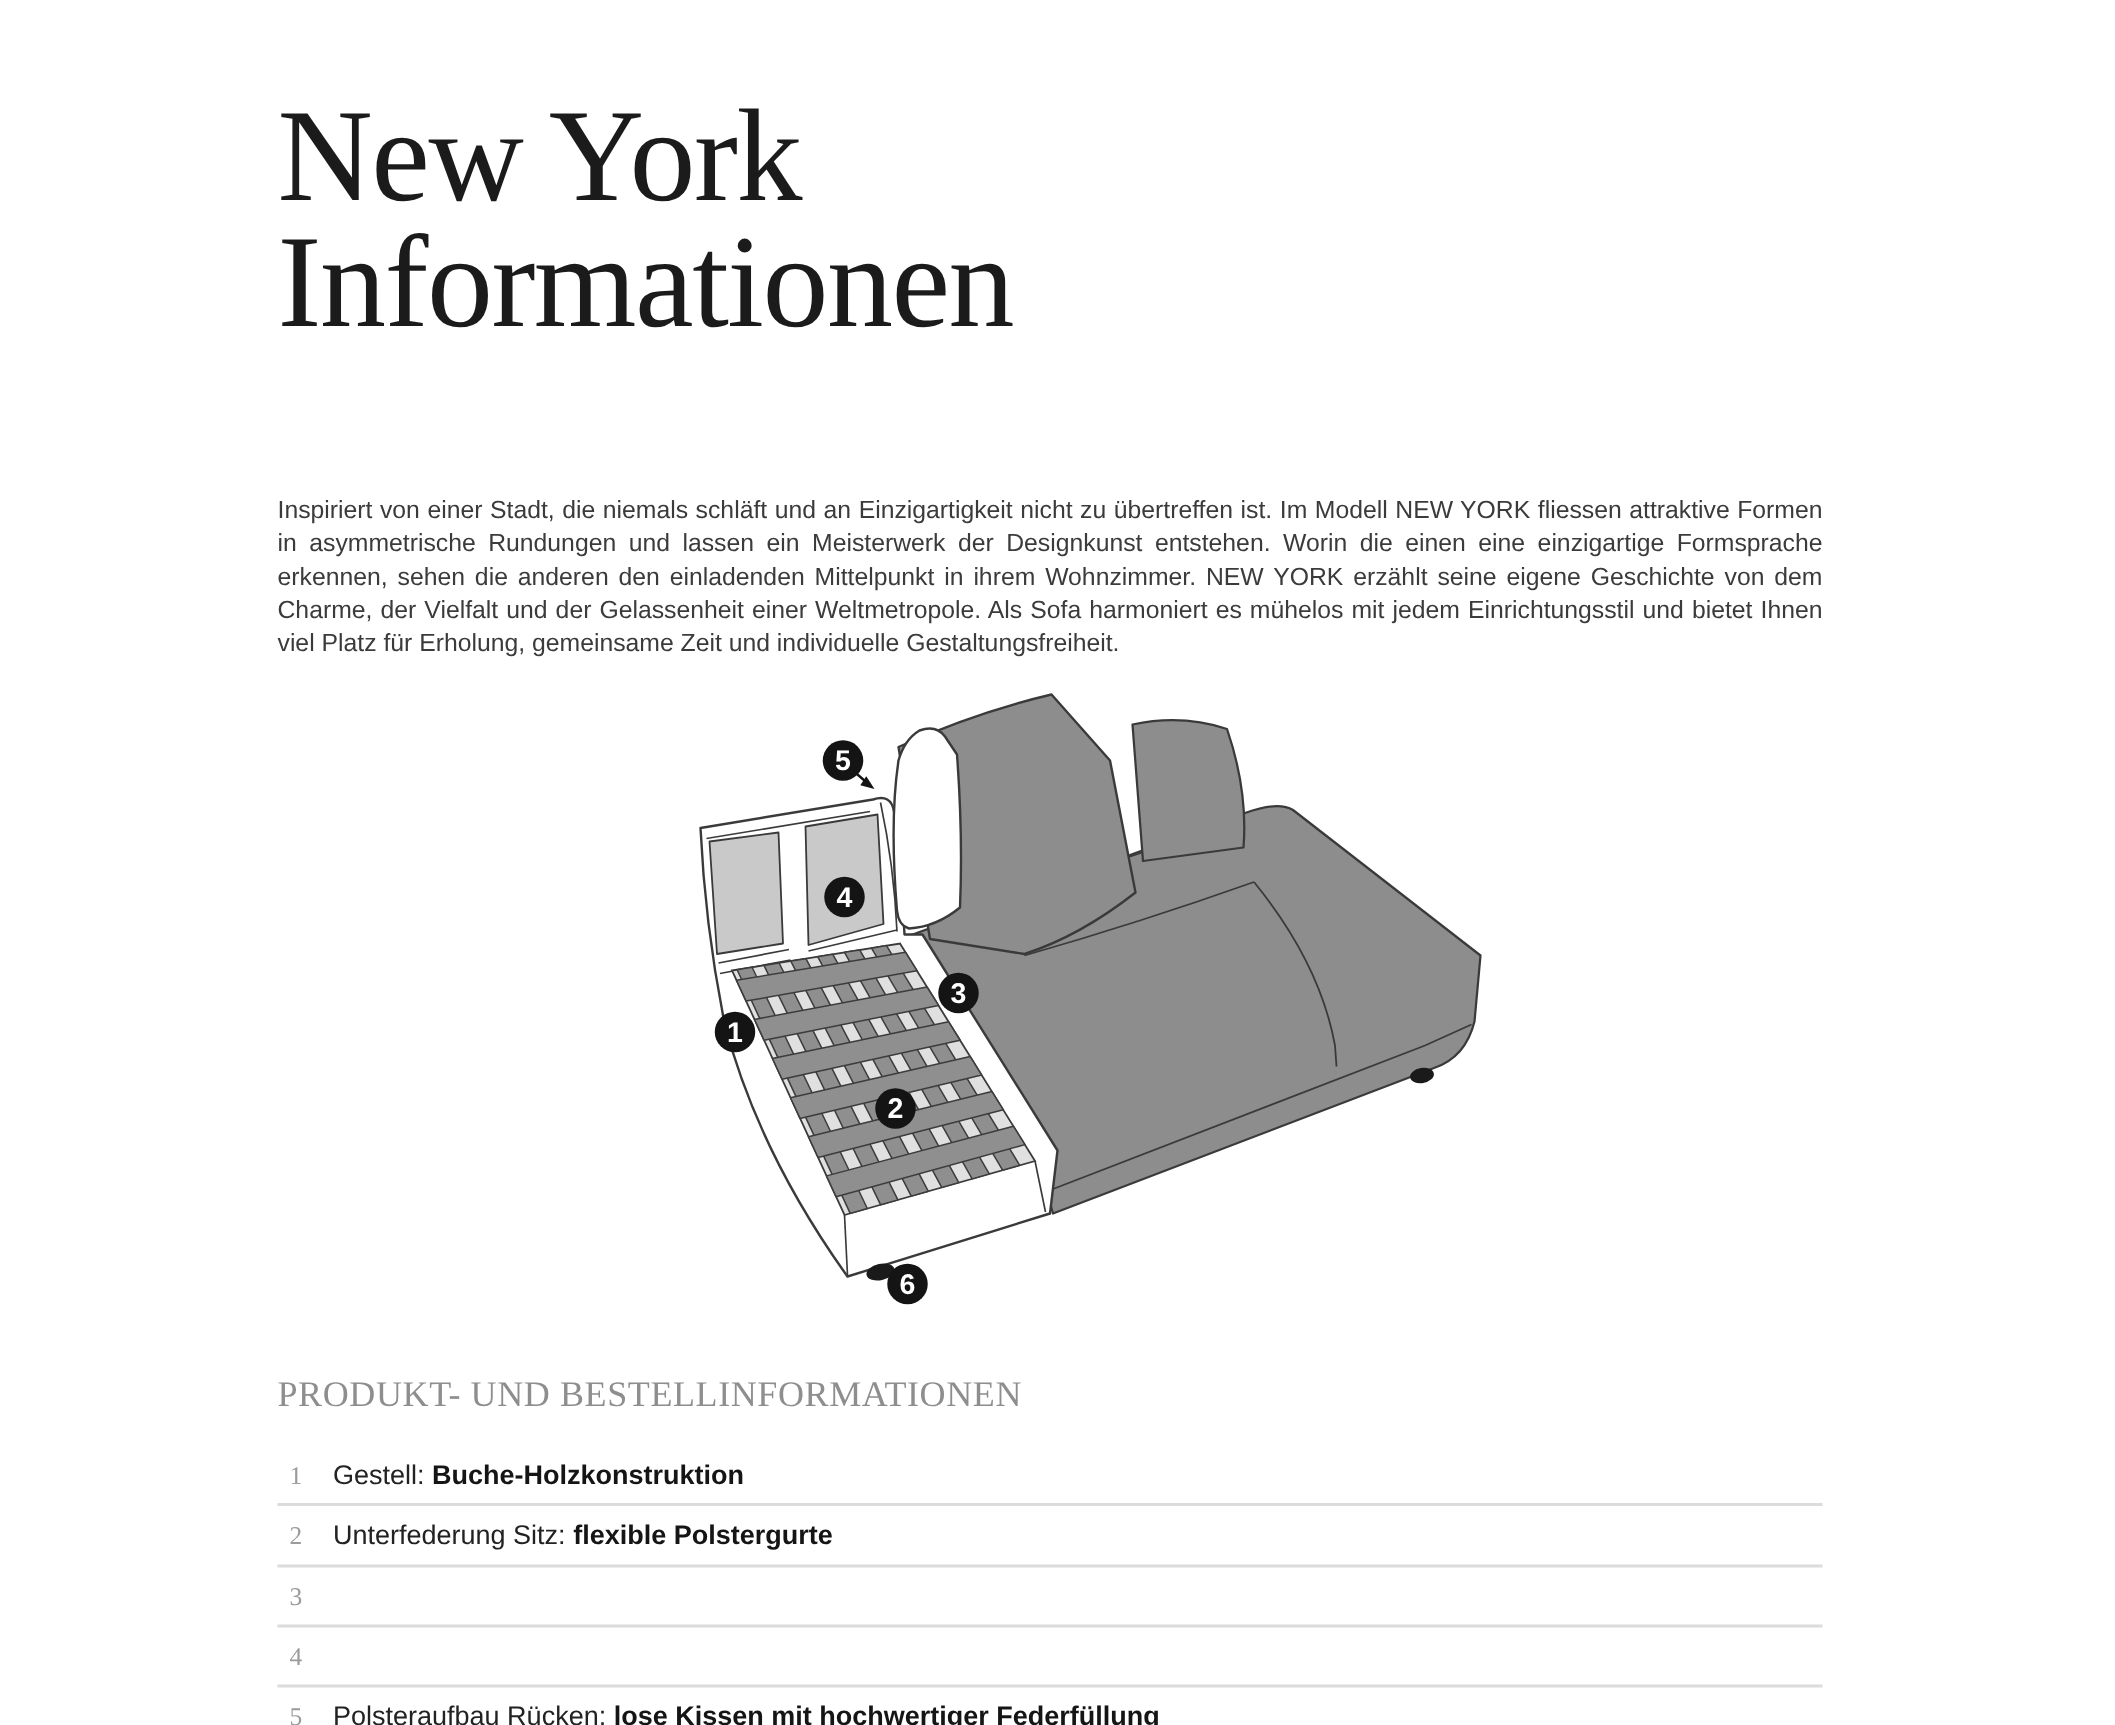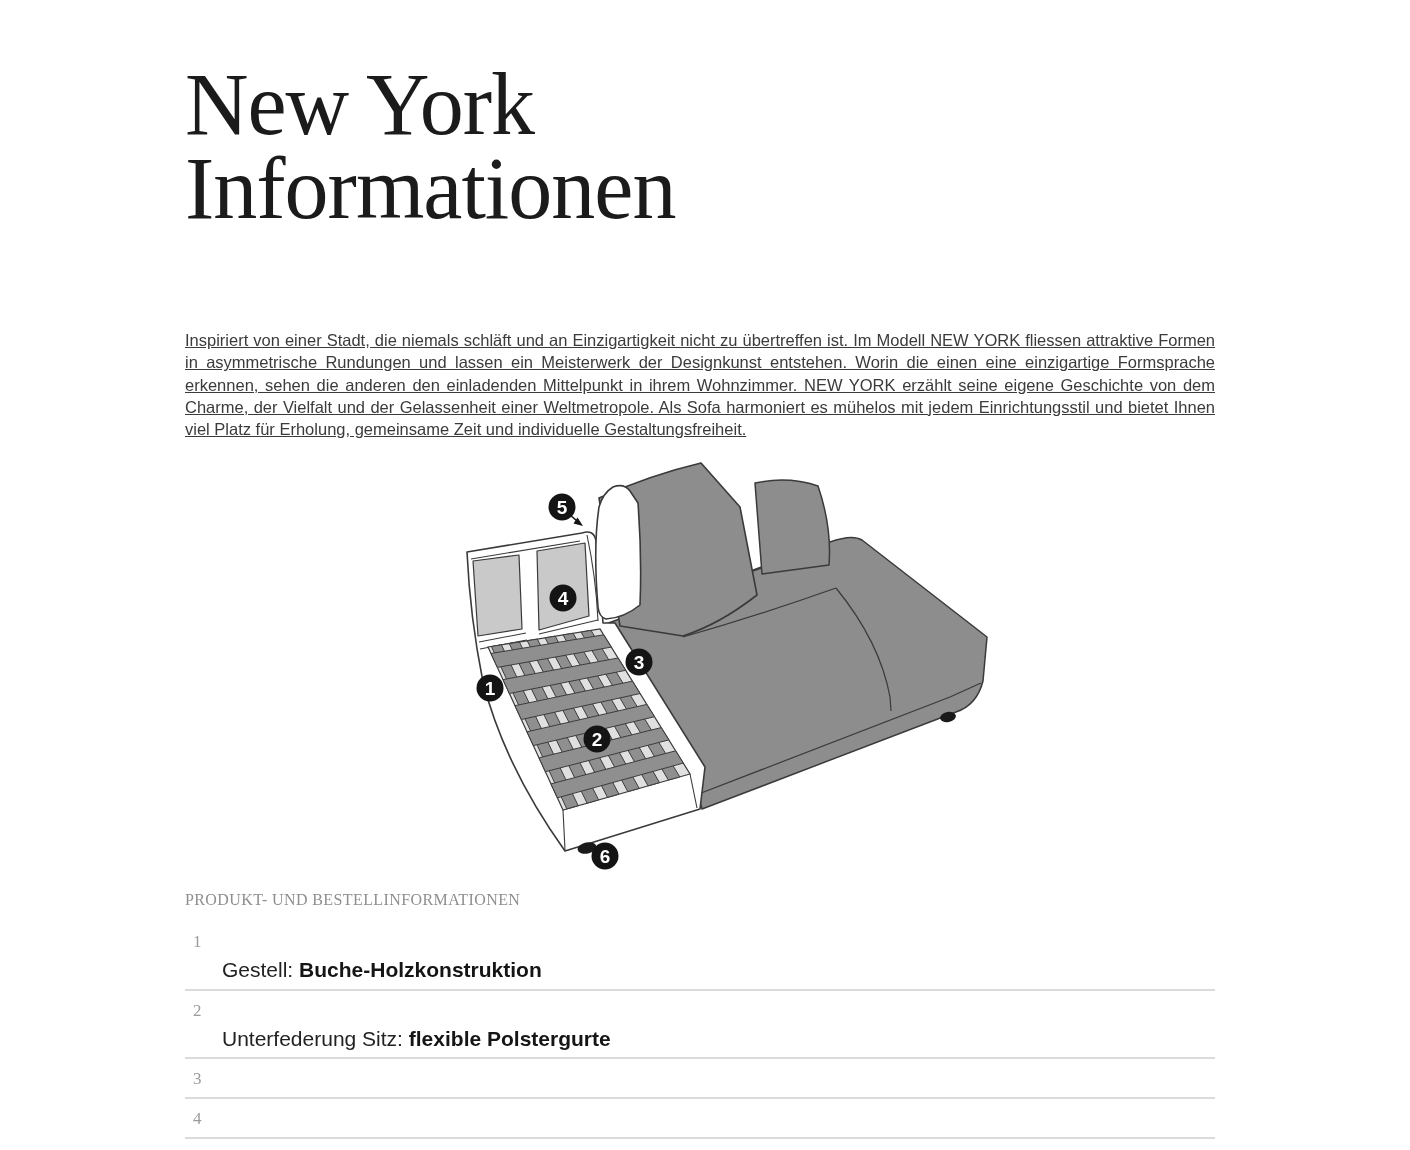--- a/index.html
+++ b/index.html
@@ -5,33 +5,33 @@
   html,body{margin:0;padding:0;background:#ffffff;}
   body{width:1410px;height:1150px;overflow:hidden;position:relative;
        font-family:"Liberation Sans",sans-serif;-webkit-font-smoothing:antialiased;}
   .content{position:absolute;left:185px;top:0;width:1030px;}
 
   .page-title{font-family:"Liberation Serif",serif;font-weight:400;color:#1b1b1b;
               font-size:88px;line-height:84px;letter-spacing:-1px;padding-top:4px;}
   .page-title span{display:block;}
 
   .intro{margin-top:98px;font-size:16.5px;line-height:22.3px;color:#3b3b3b;
-         text-align:justify;text-decoration:underline;}
+         text-align:justify;}
 
   .diagram-wrap{margin:8px 0 0 265px;width:560px;height:420px;}
 
   .section-heading{font-family:"Liberation Serif",serif;font-weight:400;
-                   font-size:16px;letter-spacing:0.4px;color:#8e8e8e;margin-top:14px;}
+                   font-size:24px;letter-spacing:0.4px;color:#8e8e8e;margin-top:40px;}
 
   .product-table{margin-top:13px;}
   .prow{display:flex;align-items:flex-start;padding:9px 0 8px 0;
         border-bottom:2px solid #dbdbdb;}
   .row-num{flex:0 0 37px;font-family:"Liberation Serif",serif;font-size:17px;
            color:#9b9b9b;padding-left:8px;box-sizing:border-box;line-height:21px;}
-  .row-text{font-size:21px;line-height:21.5px;color:#222222;margin-top:28px;}
+  .row-text{font-size:18px;line-height:21.5px;color:#222222;}
   .row-value,.row-value2{font-weight:700;color:#151515;}
 
   svg text.callout-num{font-family:"Liberation Sans",sans-serif;font-weight:700;
                        font-size:19px;fill:#ffffff;text-anchor:middle;}
 </style>
 </head>
 <body>
 
 <div class="content">
 

